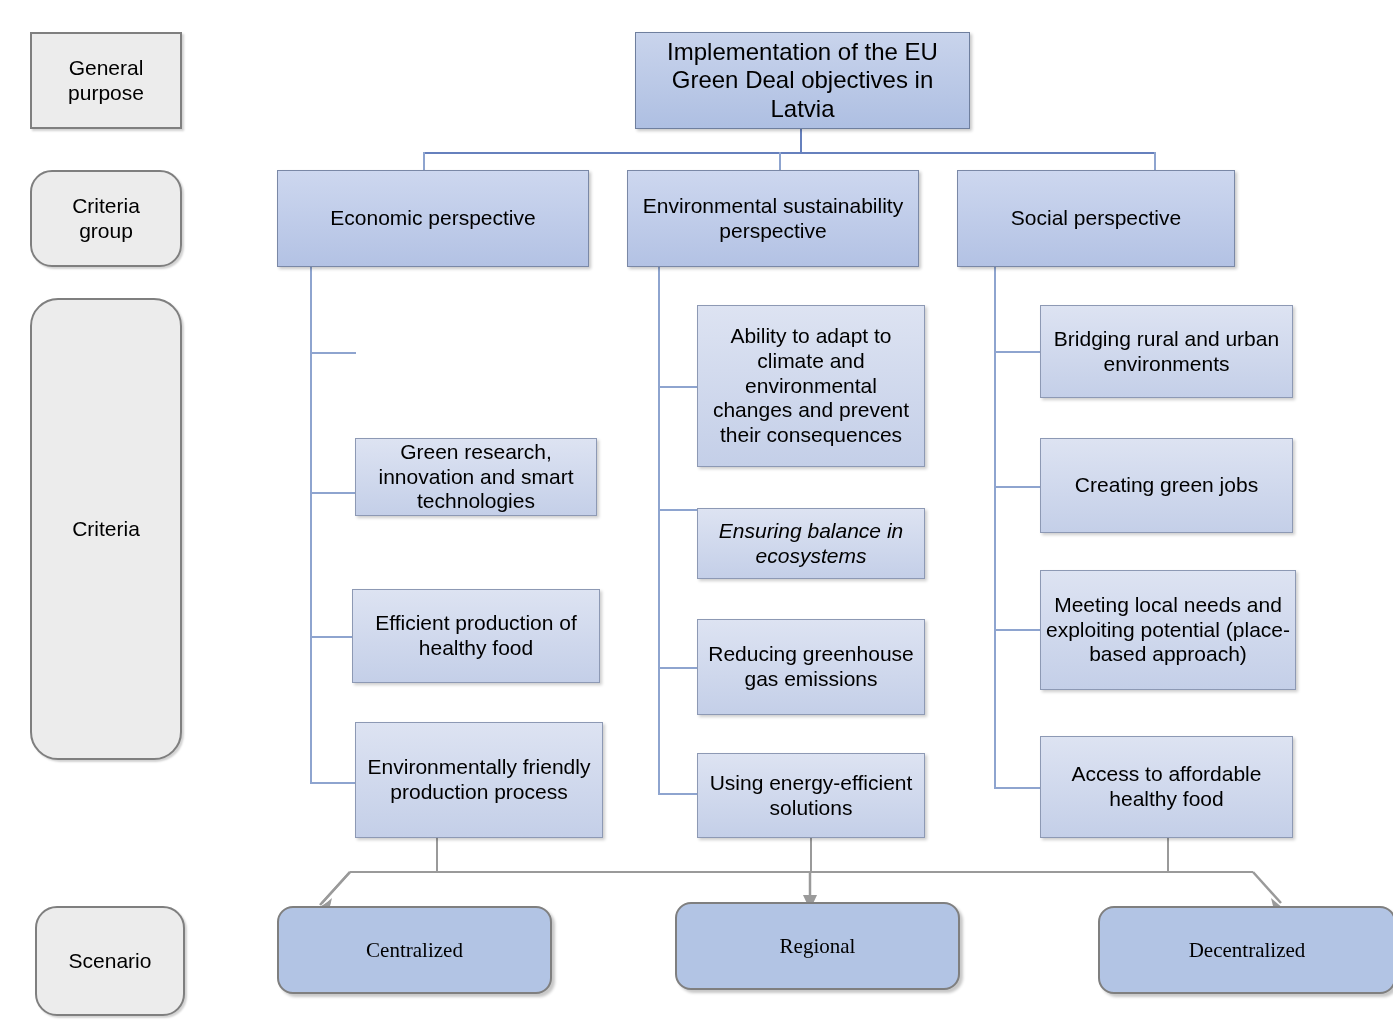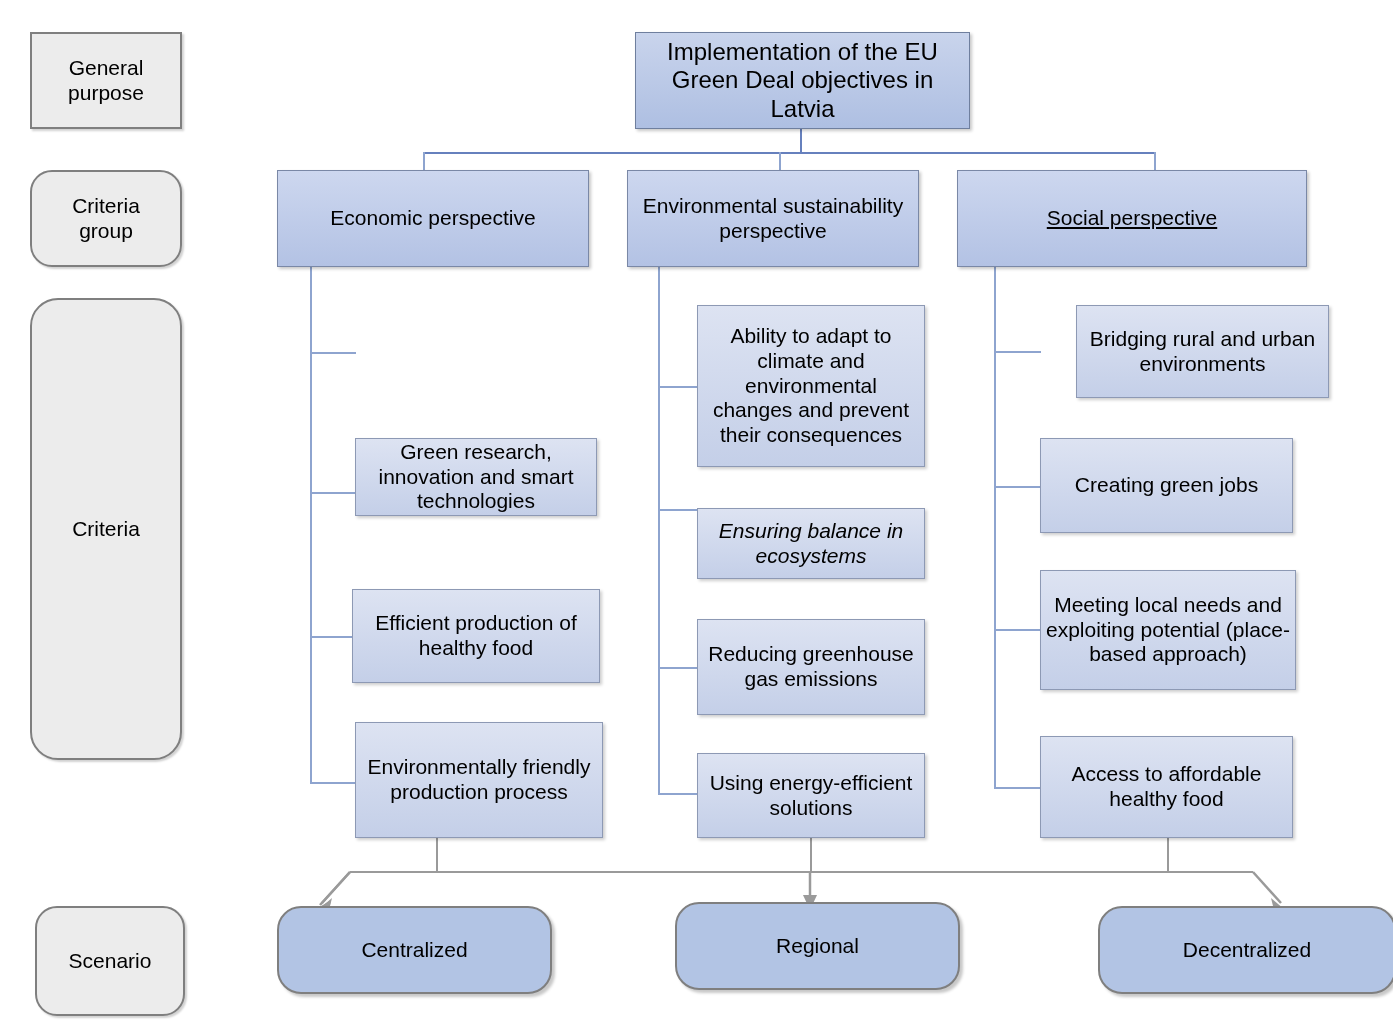--- a/index.html
+++ b/index.html
@@ -37,23 +37,24 @@
   .crit{
     background:linear-gradient(180deg,#dde3f2 0%,#c4cfe8 100%);
     border:1px solid #8d99b4;
     font-size:21px;
     box-shadow:2px 2px 3px rgba(0,0,0,.20);
   }
   
   .scen{
     background:#b2c4e4;
     border:2px solid #7f7f7f;
-    border-radius:24px;
+    border-radius:16px;
     font-size:21px;
     box-shadow:3px 3px 3px rgba(0,0,0,.22);
+    font-family:Liberation Serif, serif;
   }
 
   
   .ln{position:absolute;background:#8ea4cf;}
   .ln.v{width:2px;}
   .ln.h{height:2px;}
   .ln.thick{background:#6680bd;}
   .gl{position:absolute;background:#9a9a9a;}
   .gl.v{width:2px;}
   .gl.h{height:2px;}
@@ -132,21 +133,21 @@
   </div>
 
   <div class="box grp" style="left:277px;top:170px;width:312px;height:97px;padding:16px 10px;">
     <span>Economic perspective</span>
   </div>
 
   <div class="box grp" style="left:627px;top:170px;width:292px;height:97px;padding:4px 10px;">
     <span>Environmental sustainability perspective</span>
   </div>
 
-  <div class="box grp" style="left:957px;top:170px;width:350px;height:97px;padding:4px 10px;text-decoration:underline;">
+  <div class="box grp" style="left:957px;top:170px;width:278px;height:97px;padding:4px 10px;">
     <span>Social perspective</span>
   </div>
 
   <div class="box crit" style="left:355px;top:438px;width:242px;height:78px;padding:3px 8px;">
     <span>Green research, innovation and smart technologies</span>
   </div>
   <div class="box crit" style="left:352px;top:589px;width:248px;height:94px;padding:3px 6px;">
     <span>Efficient production of healthy food</span>
   </div>
   <div class="box crit" style="left:355px;top:722px;width:248px;height:116px;padding:3px 8px;">
@@ -159,21 +160,21 @@
   <div class="box crit" style="left:697px;top:508px;width:228px;height:71px;padding:3px 6px;font-style:italic;">
     <span>Ensuring balance in ecosystems</span>
   </div>
   <div class="box crit" style="left:697px;top:619px;width:228px;height:96px;padding:3px 8px;">
     <span>Reducing greenhouse gas emissions</span>
   </div>
   <div class="box crit" style="left:697px;top:753px;width:228px;height:85px;padding:3px 8px;">
     <span>Using energy-efficient solutions</span>
   </div>
 
-  <div class="box crit" style="left:1040px;top:305px;width:253px;height:93px;padding:3px 6px;margin-left:36px;">
+  <div class="box crit" style="left:1040px;top:305px;width:253px;height:93px;padding:3px 6px;">
     <span>Bridging rural and urban environments</span>
   </div>
   <div class="box crit" style="left:1040px;top:438px;width:253px;height:95px;padding:3px 6px;">
     <span>Creating green jobs</span>
   </div>
   <div class="box crit" style="left:1040px;top:570px;width:256px;height:120px;padding:3px 4px;">
     <span>Meeting local needs and exploiting potential (place-based approach)</span>
   </div>
   <div class="box crit" style="left:1040px;top:736px;width:253px;height:102px;padding:3px 6px;">
     <span>Access to affordable healthy food</span>

